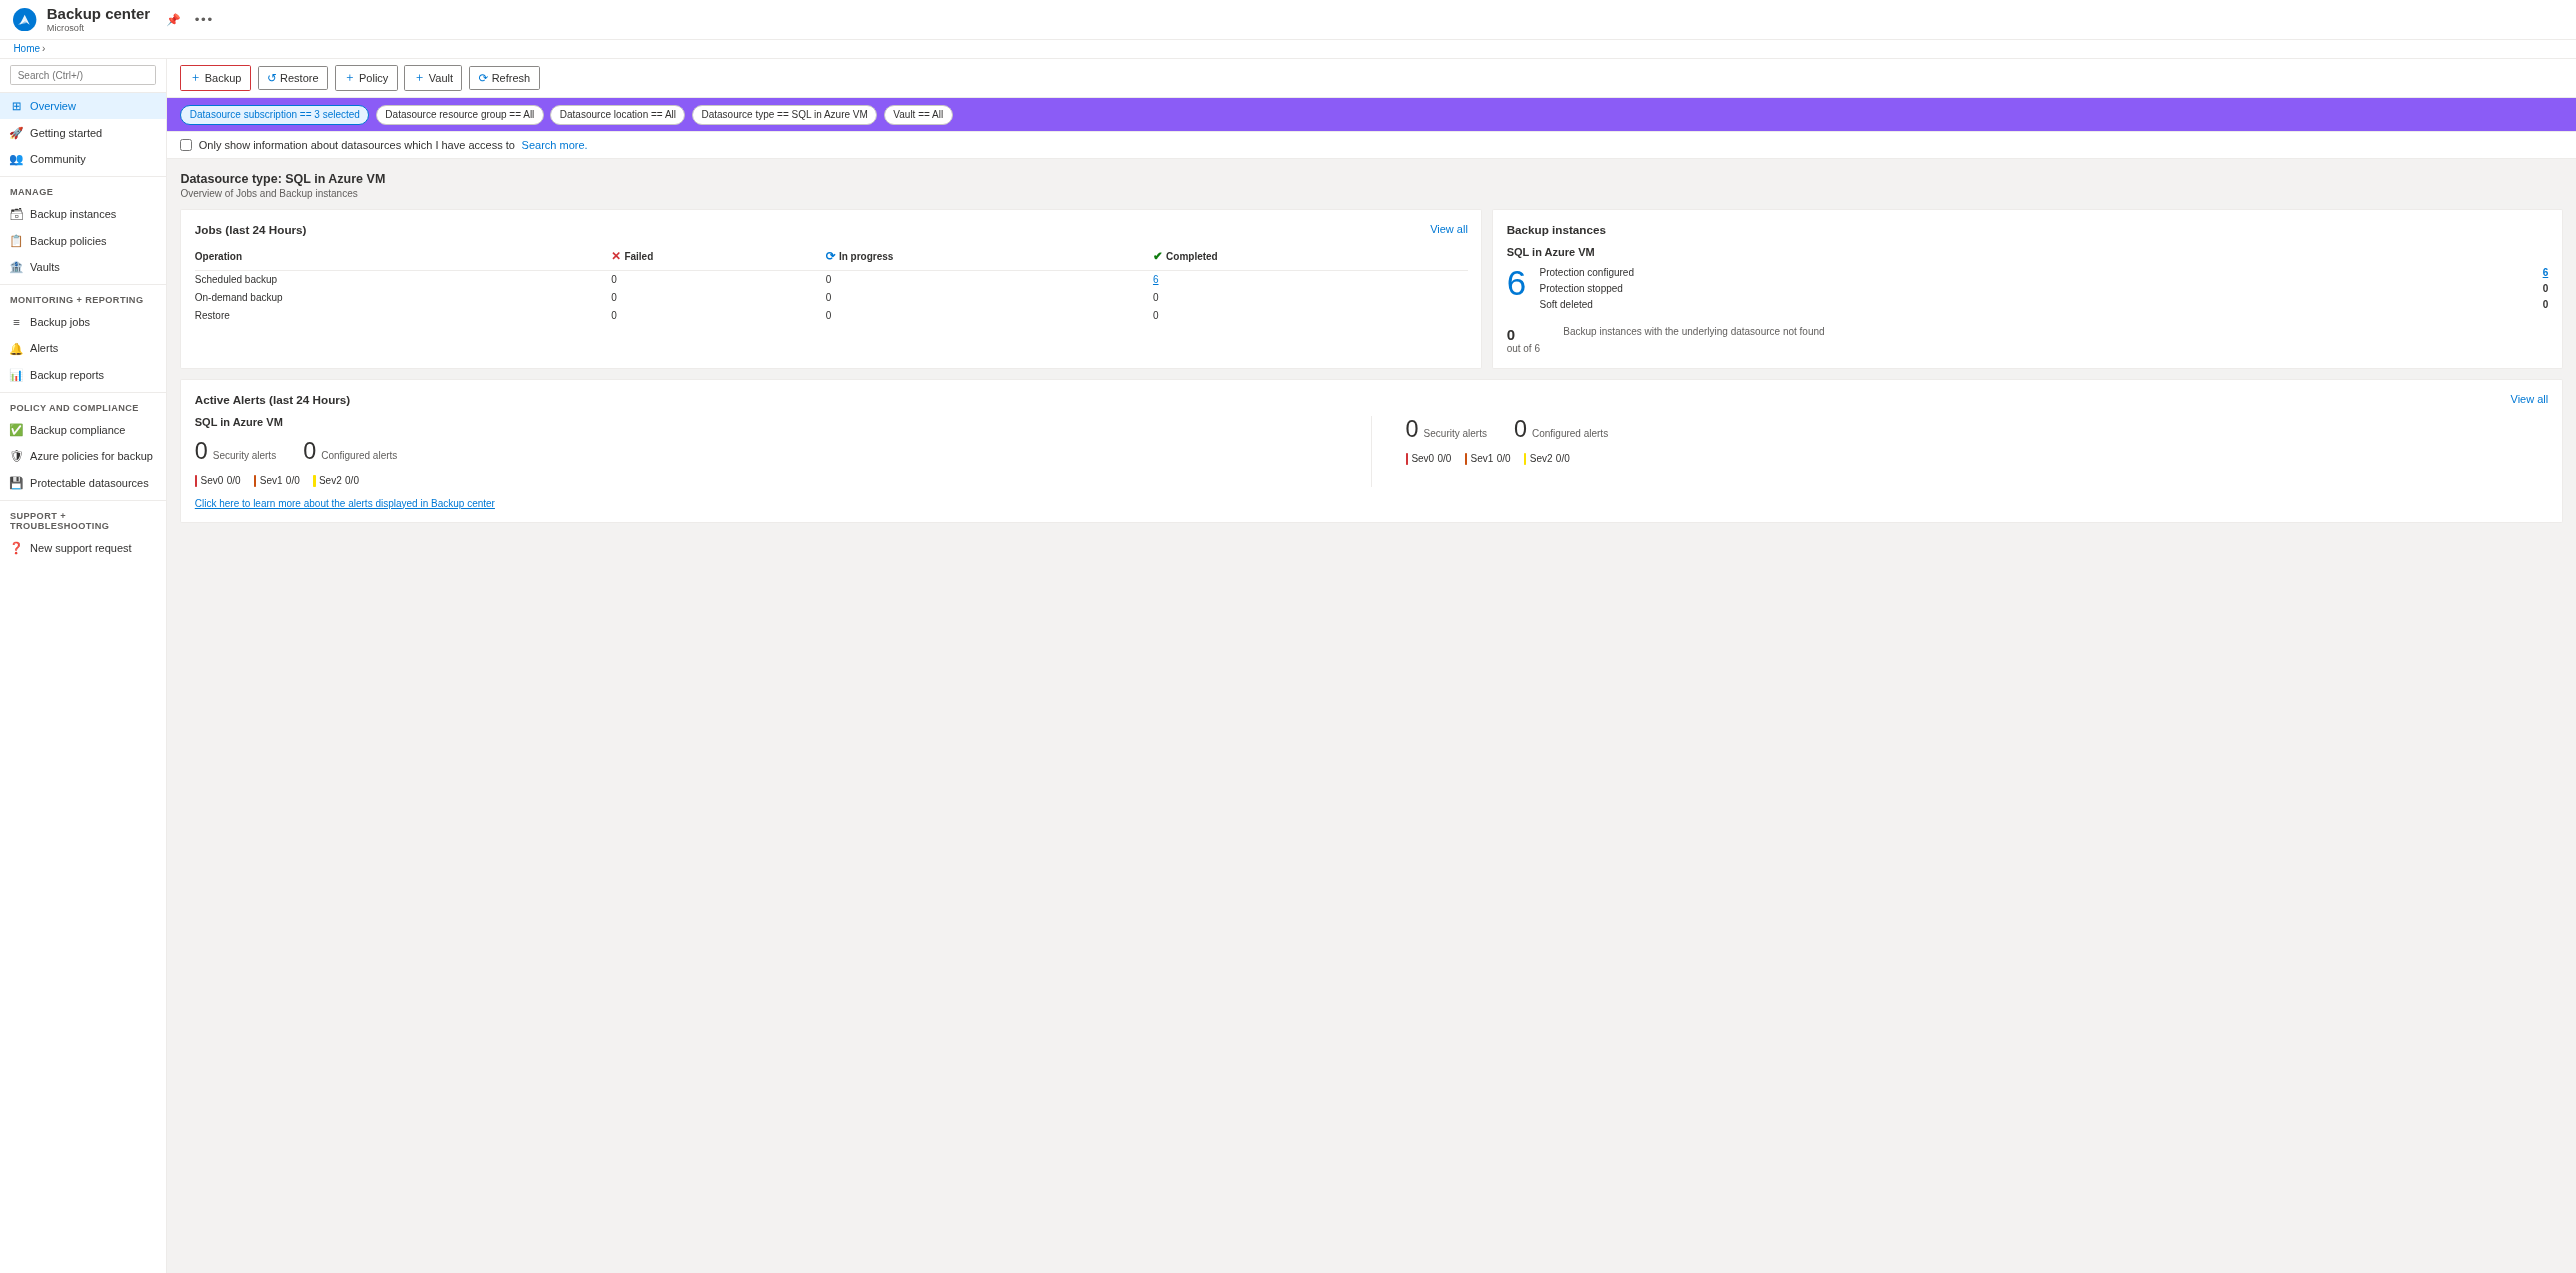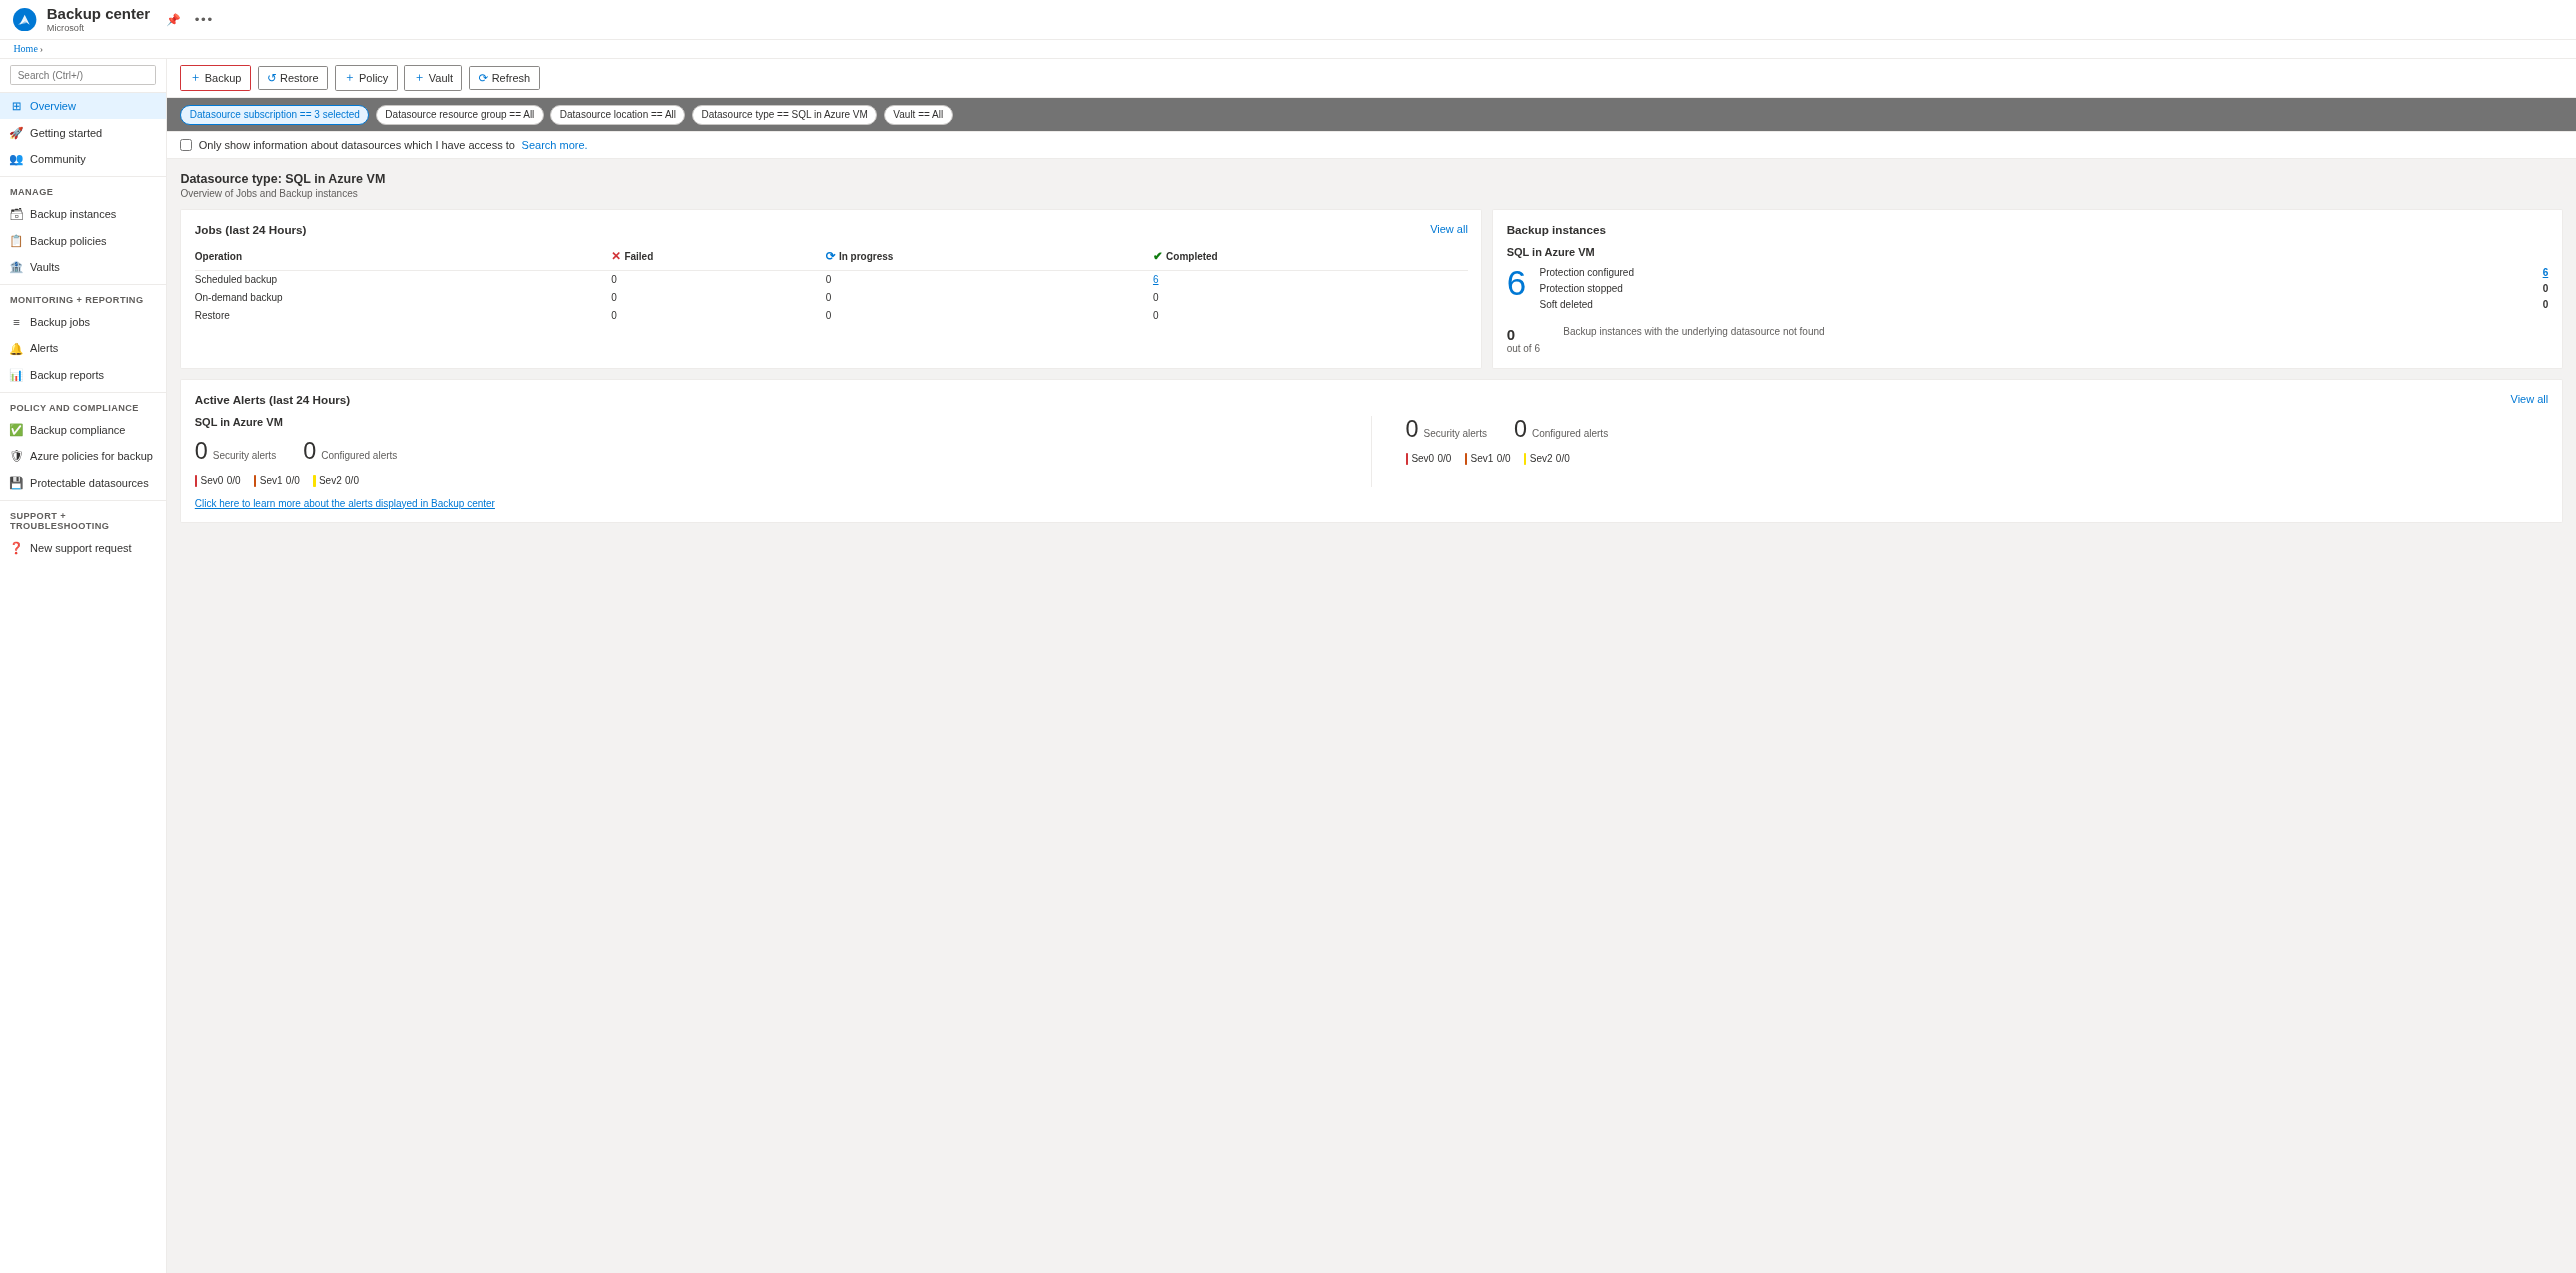--- a/index.html
+++ b/index.html
@@ -1,20 +1,20 @@
 <!DOCTYPE html>
 <html style="font-size:13.4px"><head>
   <meta charset="utf-8">
   <style>
     * { box-sizing: border-box; margin: 0; padding: 0; }
     body { font-family: 'Segoe UI', Arial, sans-serif; font-size: 11px; color: #323130; background: #f3f2f1; display: flex; flex-direction: column; height: 100vh; overflow: hidden; }
 
     
     .top-bar { background: #fff; border-bottom: 0.8px solid #edebe9; padding: 0 13.4px; height: 40px; display: flex; align-items: center; gap: 10px; }
-    .breadcrumb { font-size: 10px; color: #0078d4; display: flex; align-items: center; gap: 2px; padding: 3.3px 13.4px; background: #fff; border-bottom: 0.8px solid #edebe9; font-family: Liberation Serif, serif; }
+    .breadcrumb { font-size: 10px; color: #0078d4; display: flex; align-items: center; gap: 2px; padding: 3.3px 13.4px; background: #fff; border-bottom: 0.8px solid #edebe9; }
     .breadcrumb span { color: #605e5c; }
 
     
     .layout { display: flex; flex: 1; overflow: hidden; }
 
     
     .sidebar { width: 167px; background: #fff; border-right: 0.8px solid #edebe9; overflow-y: auto; flex-shrink: 0; }
     .sidebar-search { padding: 6.7px 10px; border-bottom: 0.8px solid #edebe9; }
     .sidebar-search input { width: 100%; border: 0.8px solid #c8c6c4; border-radius: 1.7px; padding: 3.3px 6.7px; font-size: 10px; color: #323130; }
     .sidebar-nav-item { display: flex; align-items: center; gap: 6.7px; padding: 6.7px 10px; cursor: pointer; font-size: 11px; color: #323130; }
@@ -23,21 +23,21 @@
     .sidebar-section-label { padding: 10px 10px 3.3px; font-size: 9.2px; font-weight: 600; color: #605e5c; text-transform: uppercase; letter-spacing: 0.4px; border-top: 0.8px solid #edebe9; margin-top: 3.3px; }
 
     
     .main { flex: 1; overflow-y: auto; display: flex; flex-direction: column; }
     .toolbar { background: #fff; border-bottom: 0.8px solid #edebe9; padding: 6.7px 13.4px; display: flex; align-items: center; gap: 6.7px; }
     .toolbar-btn { display: flex; align-items: center; gap: 3.3px; padding: 4.2px 8.4px; border: 0.8px solid #8a8886; background: #fff; border-radius: 1.7px; cursor: pointer; font-size: 11px; color: #323130; }
     .toolbar-btn.highlight { border: 1.7px solid #d13438; }
     .toolbar-btn .btn-icon { font-size: 11.7px; color: #0078d4; }
 
     
-    .filters { background: #737373; padding: 6.7px 13.4px; display: flex; gap: 6.7px; flex-wrap: wrap; border-bottom: 0.8px solid #edebe9; }
+    .filters { background: #8b5cf6; padding: 6.7px 13.4px; display: flex; gap: 6.7px; flex-wrap: wrap; border-bottom: 0.8px solid #edebe9; }
     .filter-pill { padding: 3.3px 8.4px; border-radius: 10px; font-size: 10px; cursor: pointer; border: 0.8px solid #c8c6c4; background: #fff; color: #323130; }
     .filter-pill.active { background: #e5f3ff; border-color: #0078d4; color: #0078d4; }
 
     
     .checkbox-area { padding: 6.7px 13.4px; display: flex; align-items: center; gap: 6.7px; background: #fff; border-bottom: 0.8px solid #edebe9; }
     .checkbox-area input[type=checkbox] { width: 11.7px; height: 11.7px; }
     .checkbox-area label { font-size: 11px; color: #323130; }
     .learn-more { color: #0078d4; text-decoration: none; }
 
     

